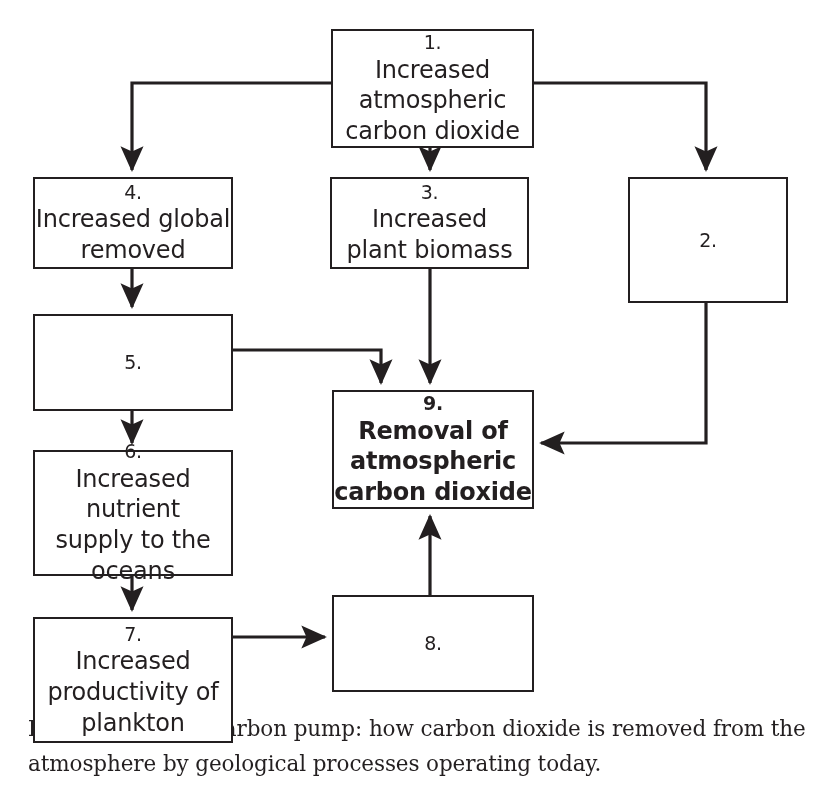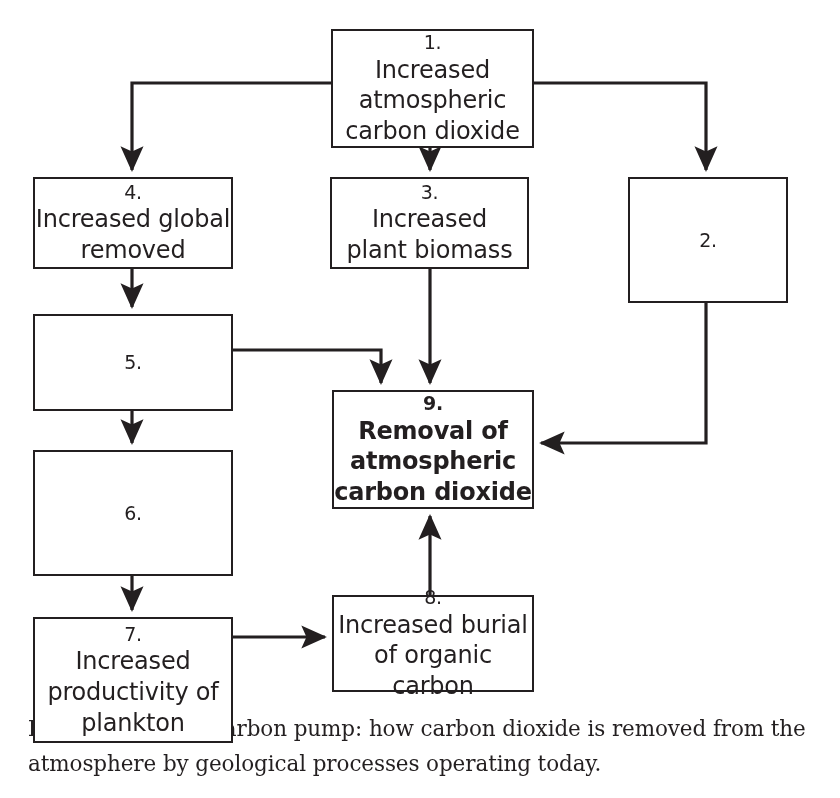--- a/index.html
+++ b/index.html
@@ -139,37 +139,38 @@
   <div class="node" id="node-2">
     <span class="num">2.</span>
   </div>
 
   <div class="node" id="node-5">
     <span class="num">5.</span>
   </div>
 
   <div class="node" id="node-6">
     <span class="num">6.</span>
+    <span class="body">Increased nutrient
+supply to the
+oceans</span>
   </div>
 
   <div class="node" id="node-7">
     <span class="num">7.</span>
     <span class="body">Increased
 productivity of
 plankton</span>
   </div>
 
   <div class="node emphasis" id="node-9">
     <span class="num">9.</span>
     <span class="body">Removal of
 atmospheric
 carbon dioxide</span>
   </div>
 
   <div class="node" id="node-8">
     <span class="num">8.</span>
-    <span class="body">Increased burial
-of organic carbon</span>
   </div>
 
   <div id="caption"><b>Figure 7.1</b><span>. The carbon pump: how carbon dioxide is removed from the atmosphere by geological processes operating today.</span></div>
 
 </div>
 
 </body></html>

